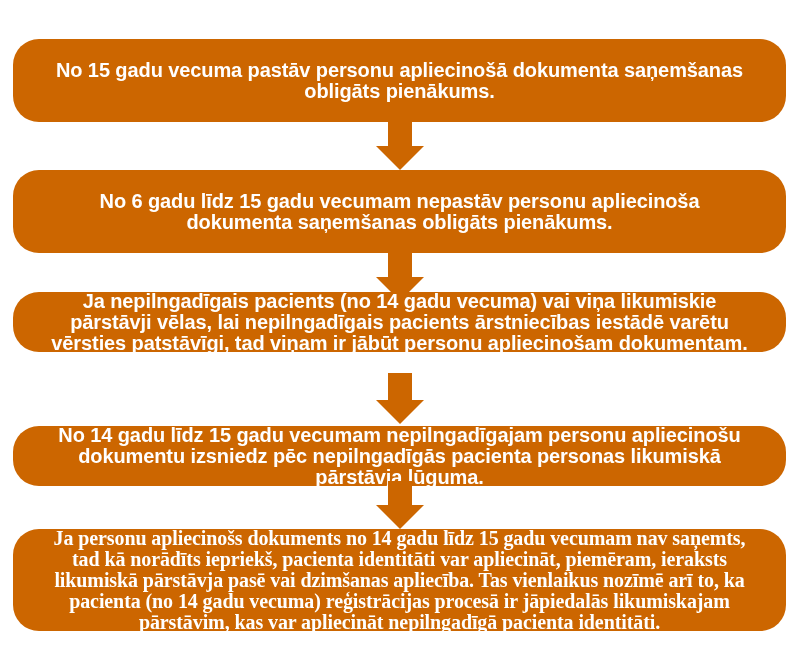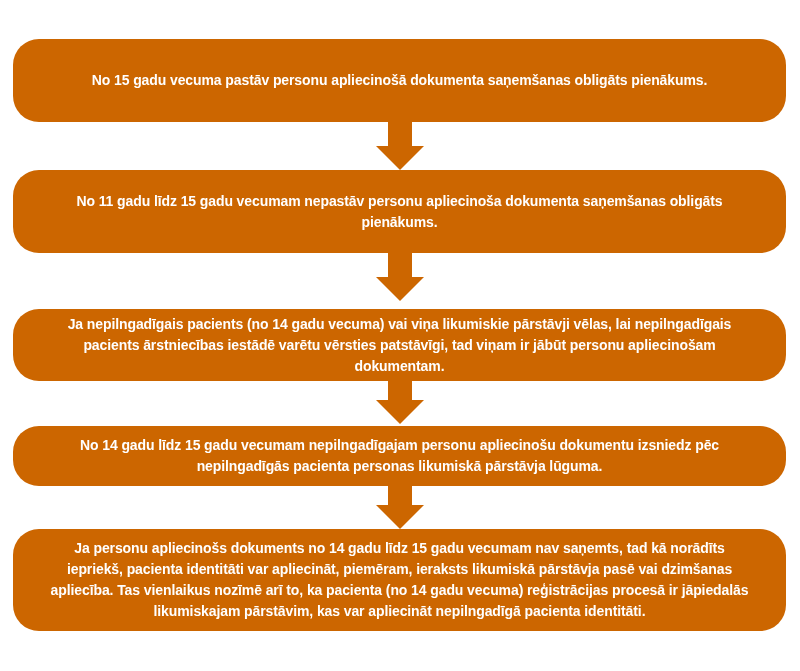--- a/index.html
+++ b/index.html
@@ -8,21 +8,21 @@
       position: relative; overflow: hidden;
       font-family: "Liberation Sans", "DejaVu Sans", sans-serif;
     }
     .box {
       position: absolute;
       left: 13px; width: 773px;
       background: #cc6600;
       border-radius: 26px;
       color: #ffffff;
       font-weight: bold;
-      font-size: 14px;
+      font-size: 20px;
       line-height: 21px;
       text-align: center;
       display: flex; align-items: center; justify-content: center;
       box-sizing: border-box;
       padding: 0 34px;
       letter-spacing: -0.1px;
     }
     .arrow {
       position: absolute;
       left: 376px; width: 48px;
@@ -46,43 +46,43 @@
   <div class="box" style="top:39px; height:83px;">
     <span>No 15 gadu vecuma pastāv personu apliecinošā dokumenta saņemšanas obligāts pienākums.</span>
   </div>
 
   <div class="arrow" style="top:122px; height:48px;">
     <div class="stem" style="height:25px;"></div>
     <div class="head" style="top:24px;"></div>
   </div>
 
   <div class="box" style="top:170px; height:83px;">
-    <span>No 11 gadu līdz 15 gadu vecumam nepastāv personu apliecinoša dokumenta saņemšanas obligāts pienākums.</span>
+    <span>No 6 gadu līdz 15 gadu vecumam nepastāv personu apliecinoša dokumenta saņemšanas obligāts pienākums.</span>
   </div>
 
   <div class="arrow" style="top:253px; height:48px;">
     <div class="stem" style="height:25px;"></div>
     <div class="head" style="top:24px;"></div>
   </div>
 
-  <div class="box" style="top:309px; height:72px;">
+  <div class="box" style="top:292px; height:60px;">
     <span>Ja nepilngadīgais pacients (no 14 gadu vecuma) vai viņa likumiskie pārstāvji vēlas, lai nepilngadīgais pacients ārstniecības iestādē varētu vērsties patstāvīgi, tad viņam ir jābūt personu apliecinošam dokumentam.</span>
   </div>
 
   <div class="arrow" style="top:373px; height:52px;">
     <div class="stem" style="height:28px;"></div>
     <div class="head" style="top:27px;"></div>
   </div>
 
   <div class="box" style="top:426px; height:60px;">
     <span>No 14 gadu līdz 15 gadu vecumam nepilngadīgajam personu apliecinošu dokumentu izsniedz pēc nepilngadīgās pacienta personas likumiskā pārstāvja lūguma.</span>
   </div>
 
   <div class="arrow" style="top:481px; height:48px;">
     <div class="stem" style="height:25px;"></div>
     <div class="head" style="top:24px;"></div>
   </div>
 
-  <div class="box" style="top:529px; height:102px;">
+  <div class="box" style="top:529px; height:102px;font-family:Liberation Serif, serif;">
     <span>Ja personu apliecinošs dokuments no 14 gadu līdz 15 gadu vecumam nav saņemts, tad kā norādīts iepriekš, pacienta identitāti var apliecināt, piemēram, ieraksts likumiskā pārstāvja pasē vai dzimšanas apliecība. Tas vienlaikus nozīmē arī to, ka pacienta (no 14 gadu vecuma) reģistrācijas procesā ir jāpiedalās likumiskajam pārstāvim, kas var apliecināt nepilngadīgā pacienta identitāti.</span>
   </div>
 
 </div>
 
 </body></html>

